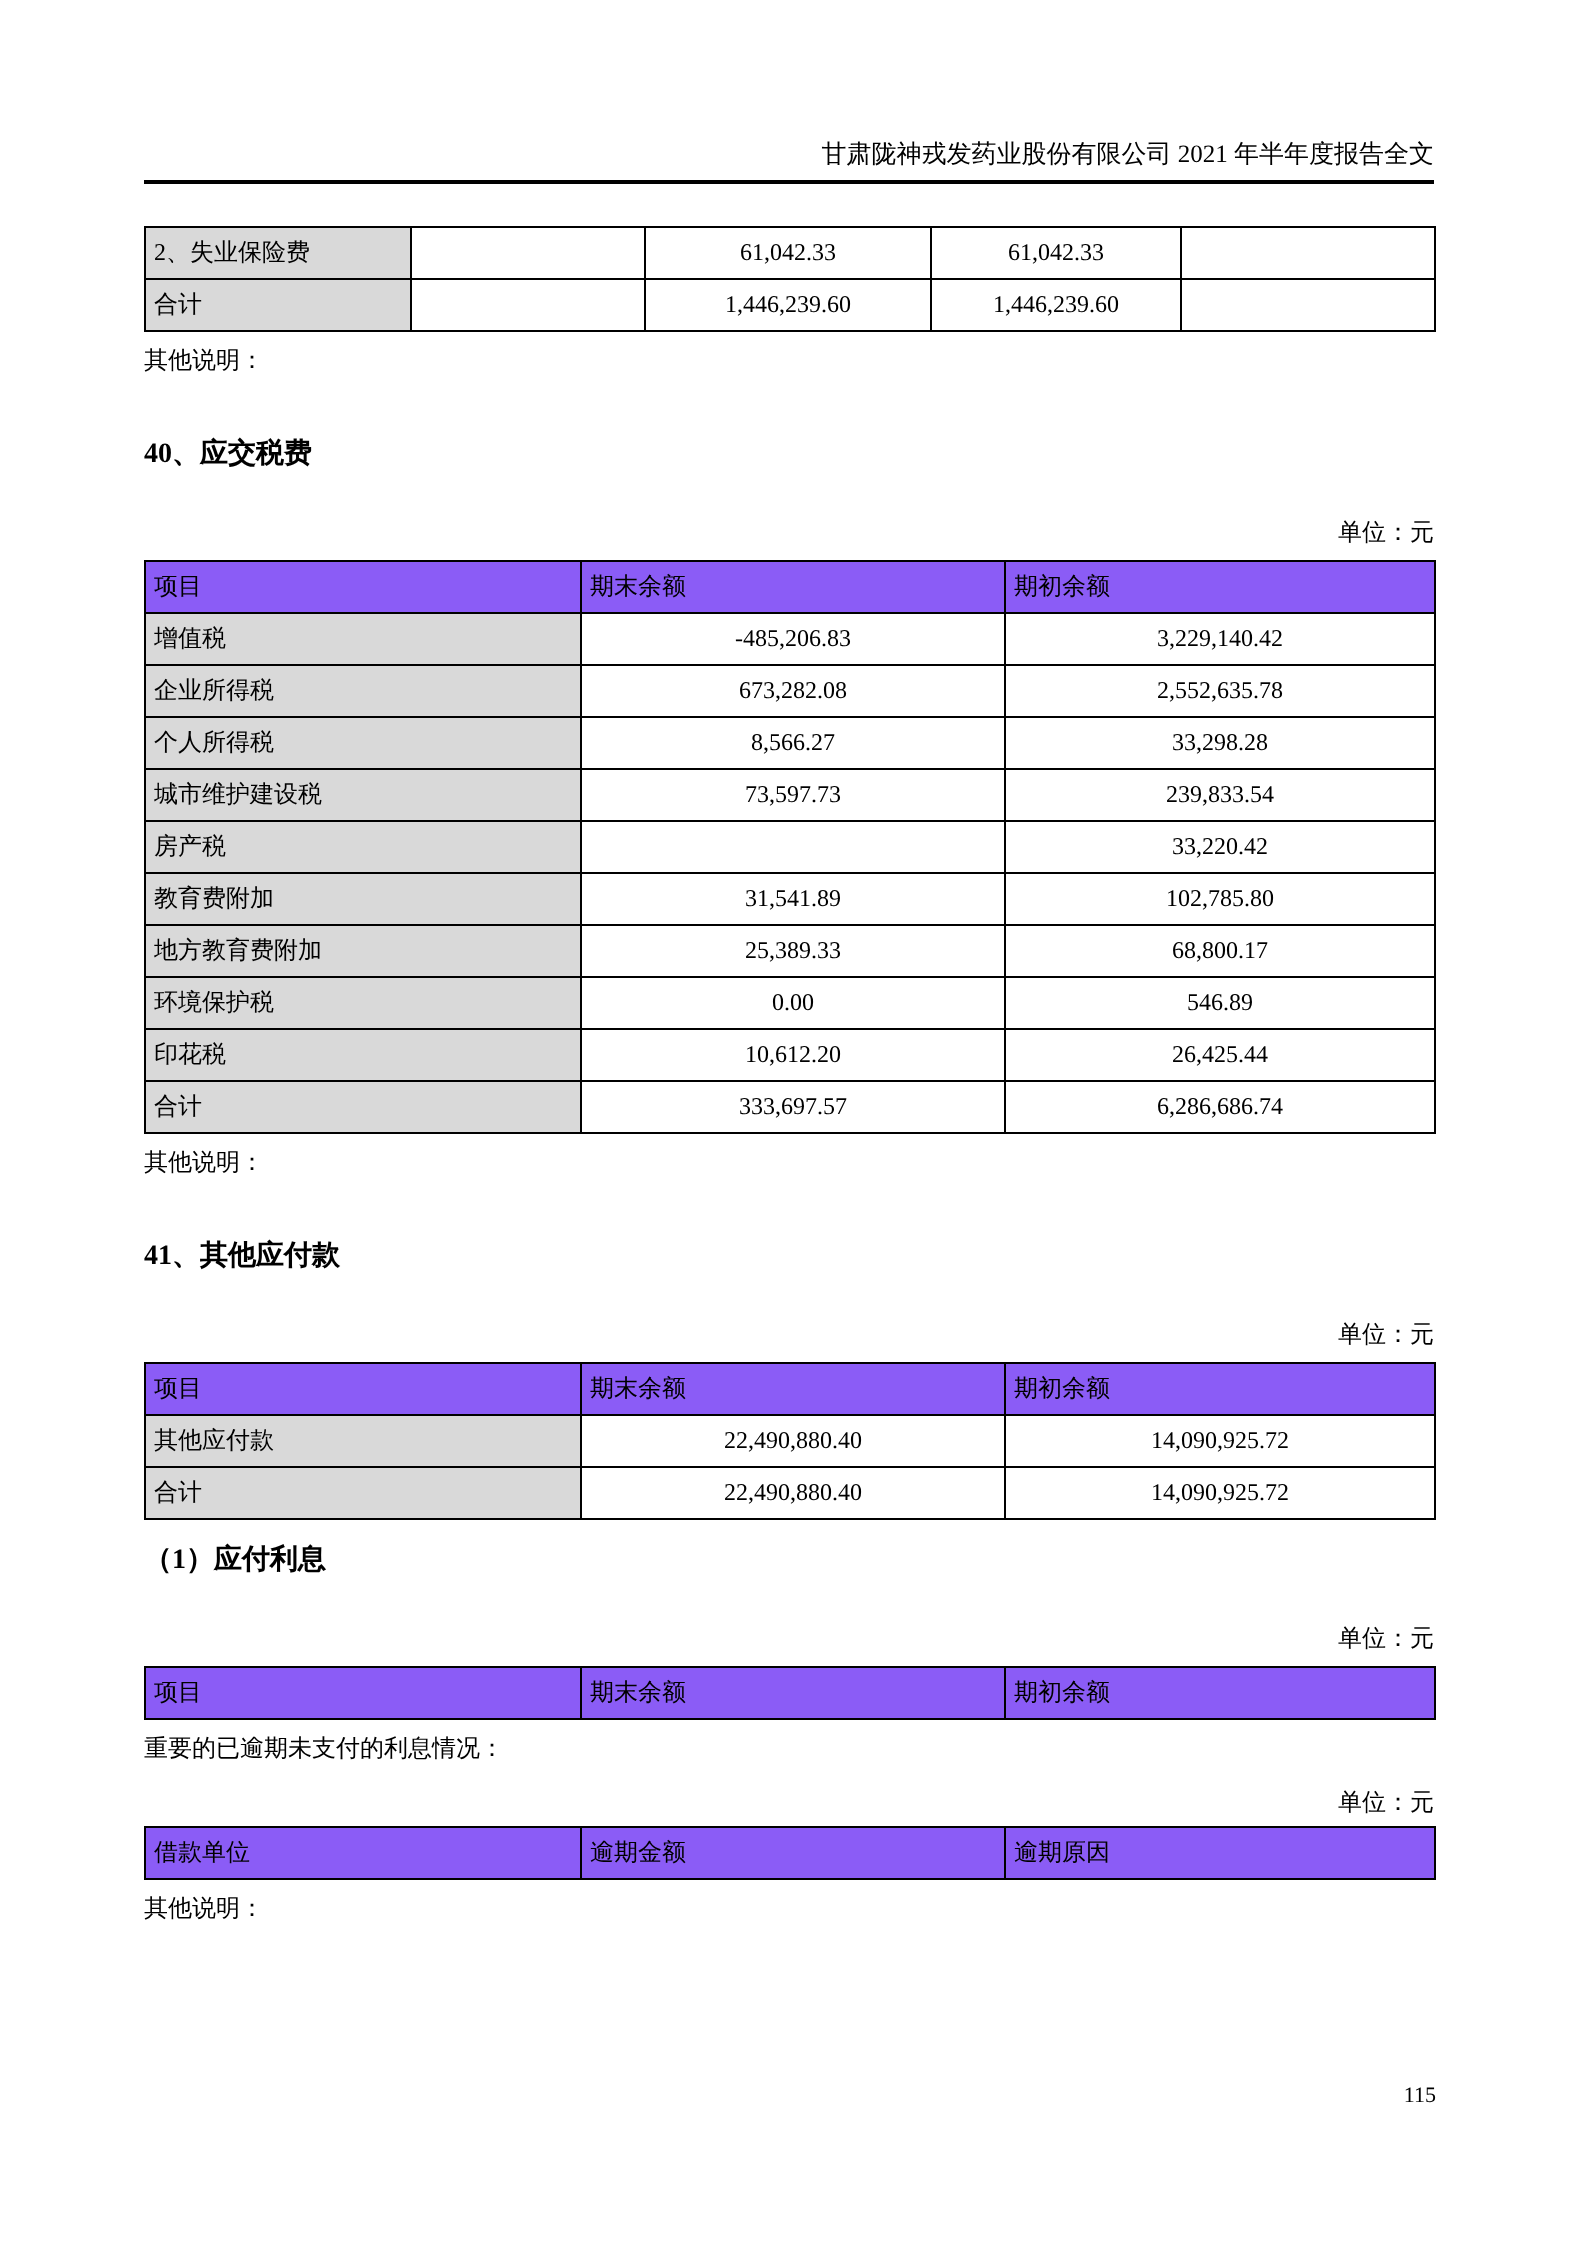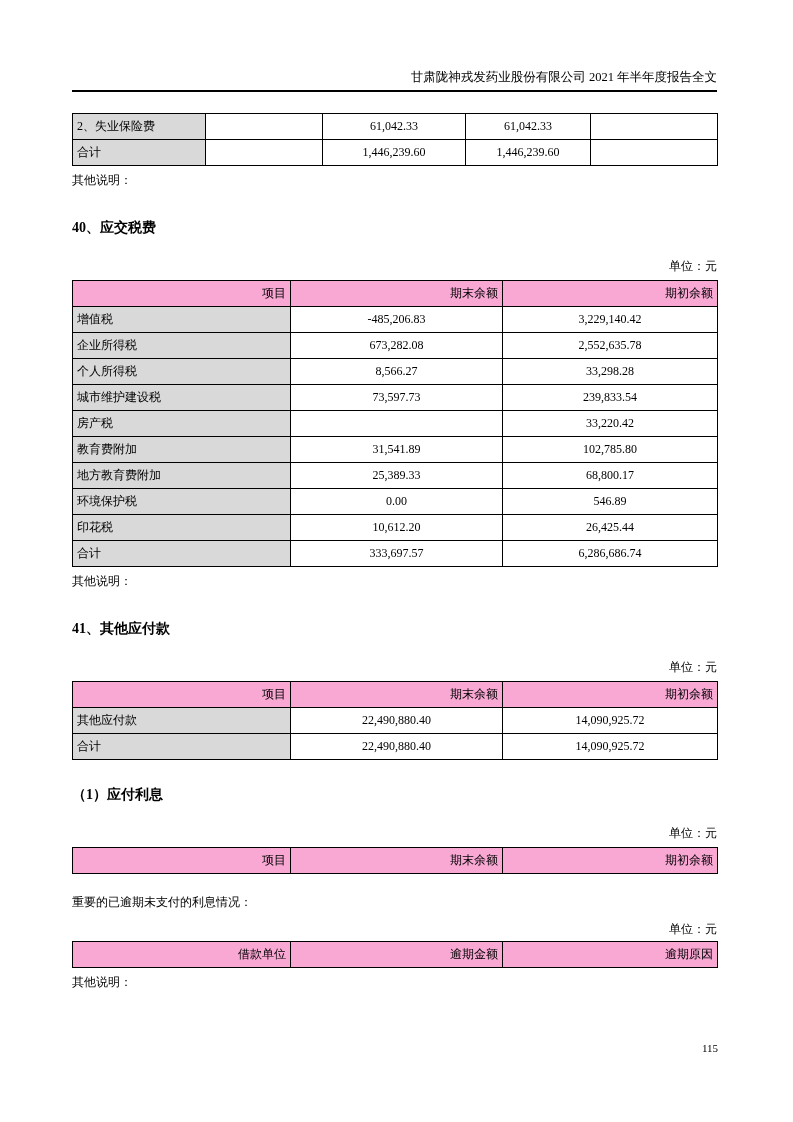--- a/index.html
+++ b/index.html
@@ -32,23 +32,23 @@
   td, th {
     border: 1px solid #000;
     height: 26px;
     font-size: 12px;
     padding: 1px 4px;
     vertical-align: middle;
     overflow: hidden;
     white-space: nowrap;
   }
   th {
-    background: #f9a8d4;
+    background: #8b5cf6;
     font-weight: normal;
-    text-align: right;
+    text-align: left;
   }
   td.label { background: #d9d9d9; text-align: left; }
   td.num   { text-align: center; }
   td.blank { background: #ffffff; }
   .note {
     font-size: 12px;
     line-height: 16px;
     margin-top: 6px;
   }
   .section-title {
@@ -58,24 +58,24 @@
   }
   .unit-label {
     text-align: right;
     font-size: 12px;
     line-height: 16px;
   }
   .mt-table   { margin-top: 6px; }
   .t1         { margin-top: 21px; }
   .h40        { margin-top: 31px; }
   .h41        { margin-top: 31px; }
-  .h41-1      { margin-top: 26px; }
+  .h41-1      { margin-top: 12px; }
   .u-gap      { margin-top: 21px; }
   .u-gap-sm   { margin-top: 11px; }
-  .overdue-intro { margin-top: 20px; font-size: 12px; line-height: 16px; }
+  .overdue-intro { margin-top: 6px; font-size: 12px; line-height: 16px; }
   .ot-gap     { margin-top: 4px; }
   .page-number {
     position: absolute;
     top: 1042px;
     right: 75px;
     font-size: 11px;
   }
 </style>
 </head>
 <body>

